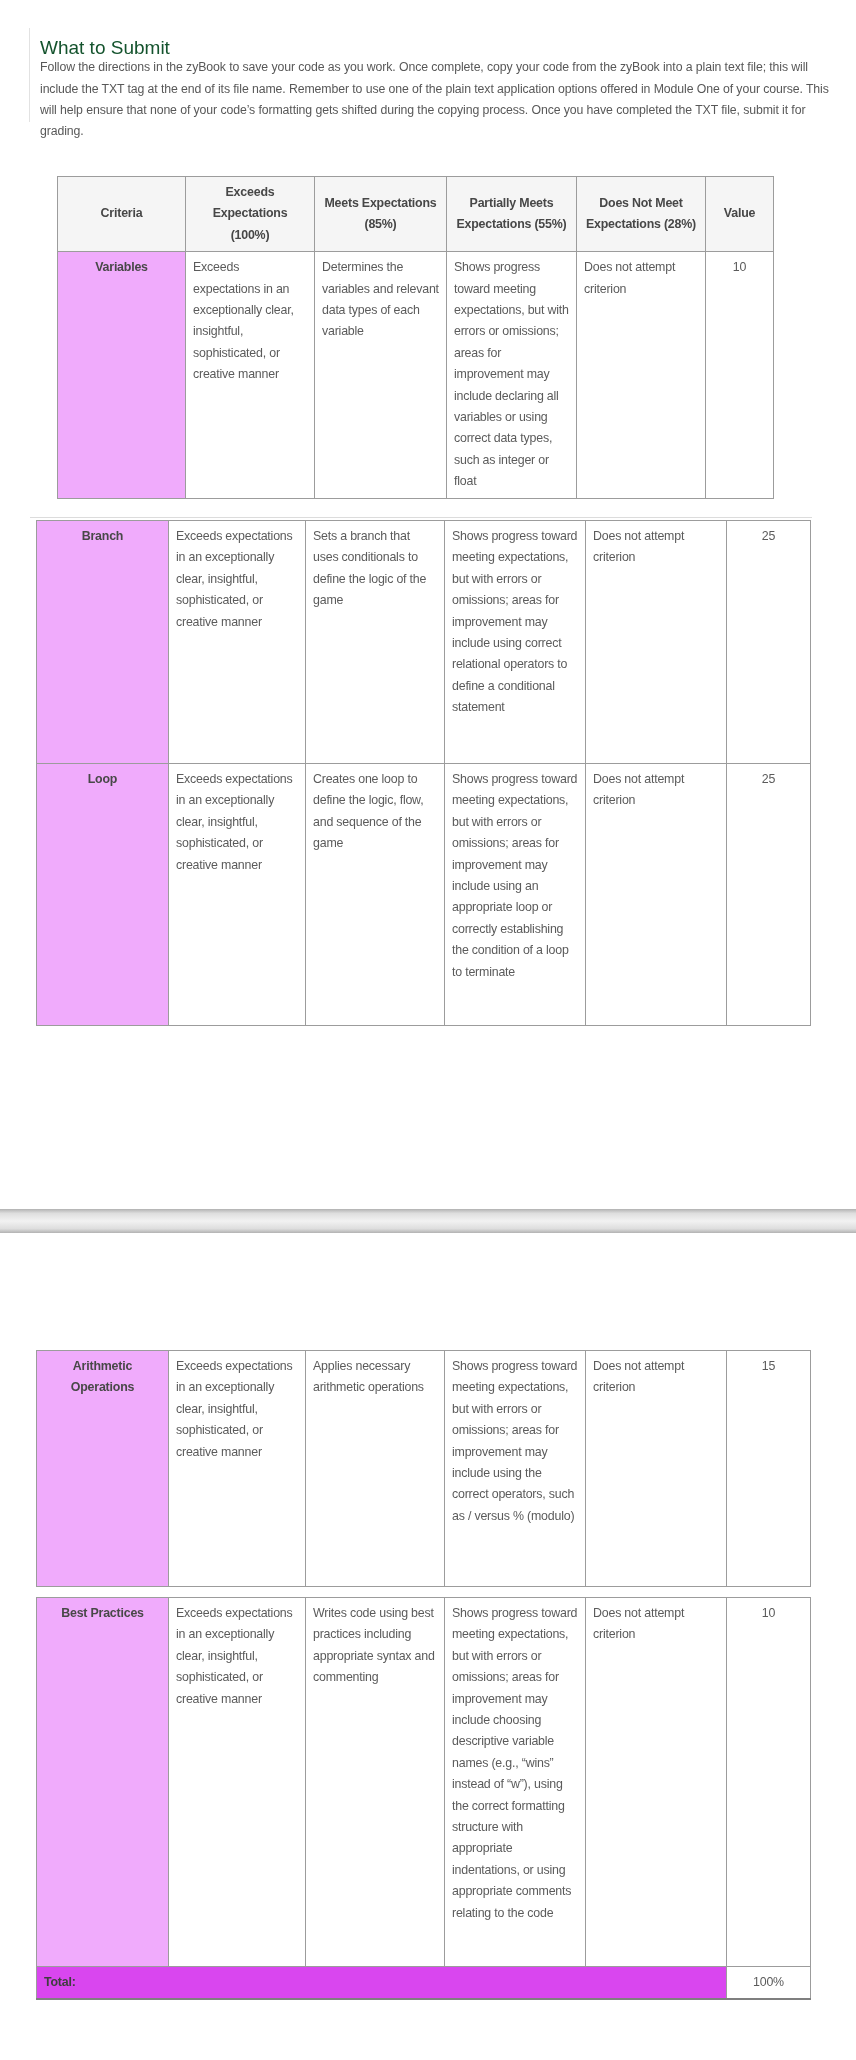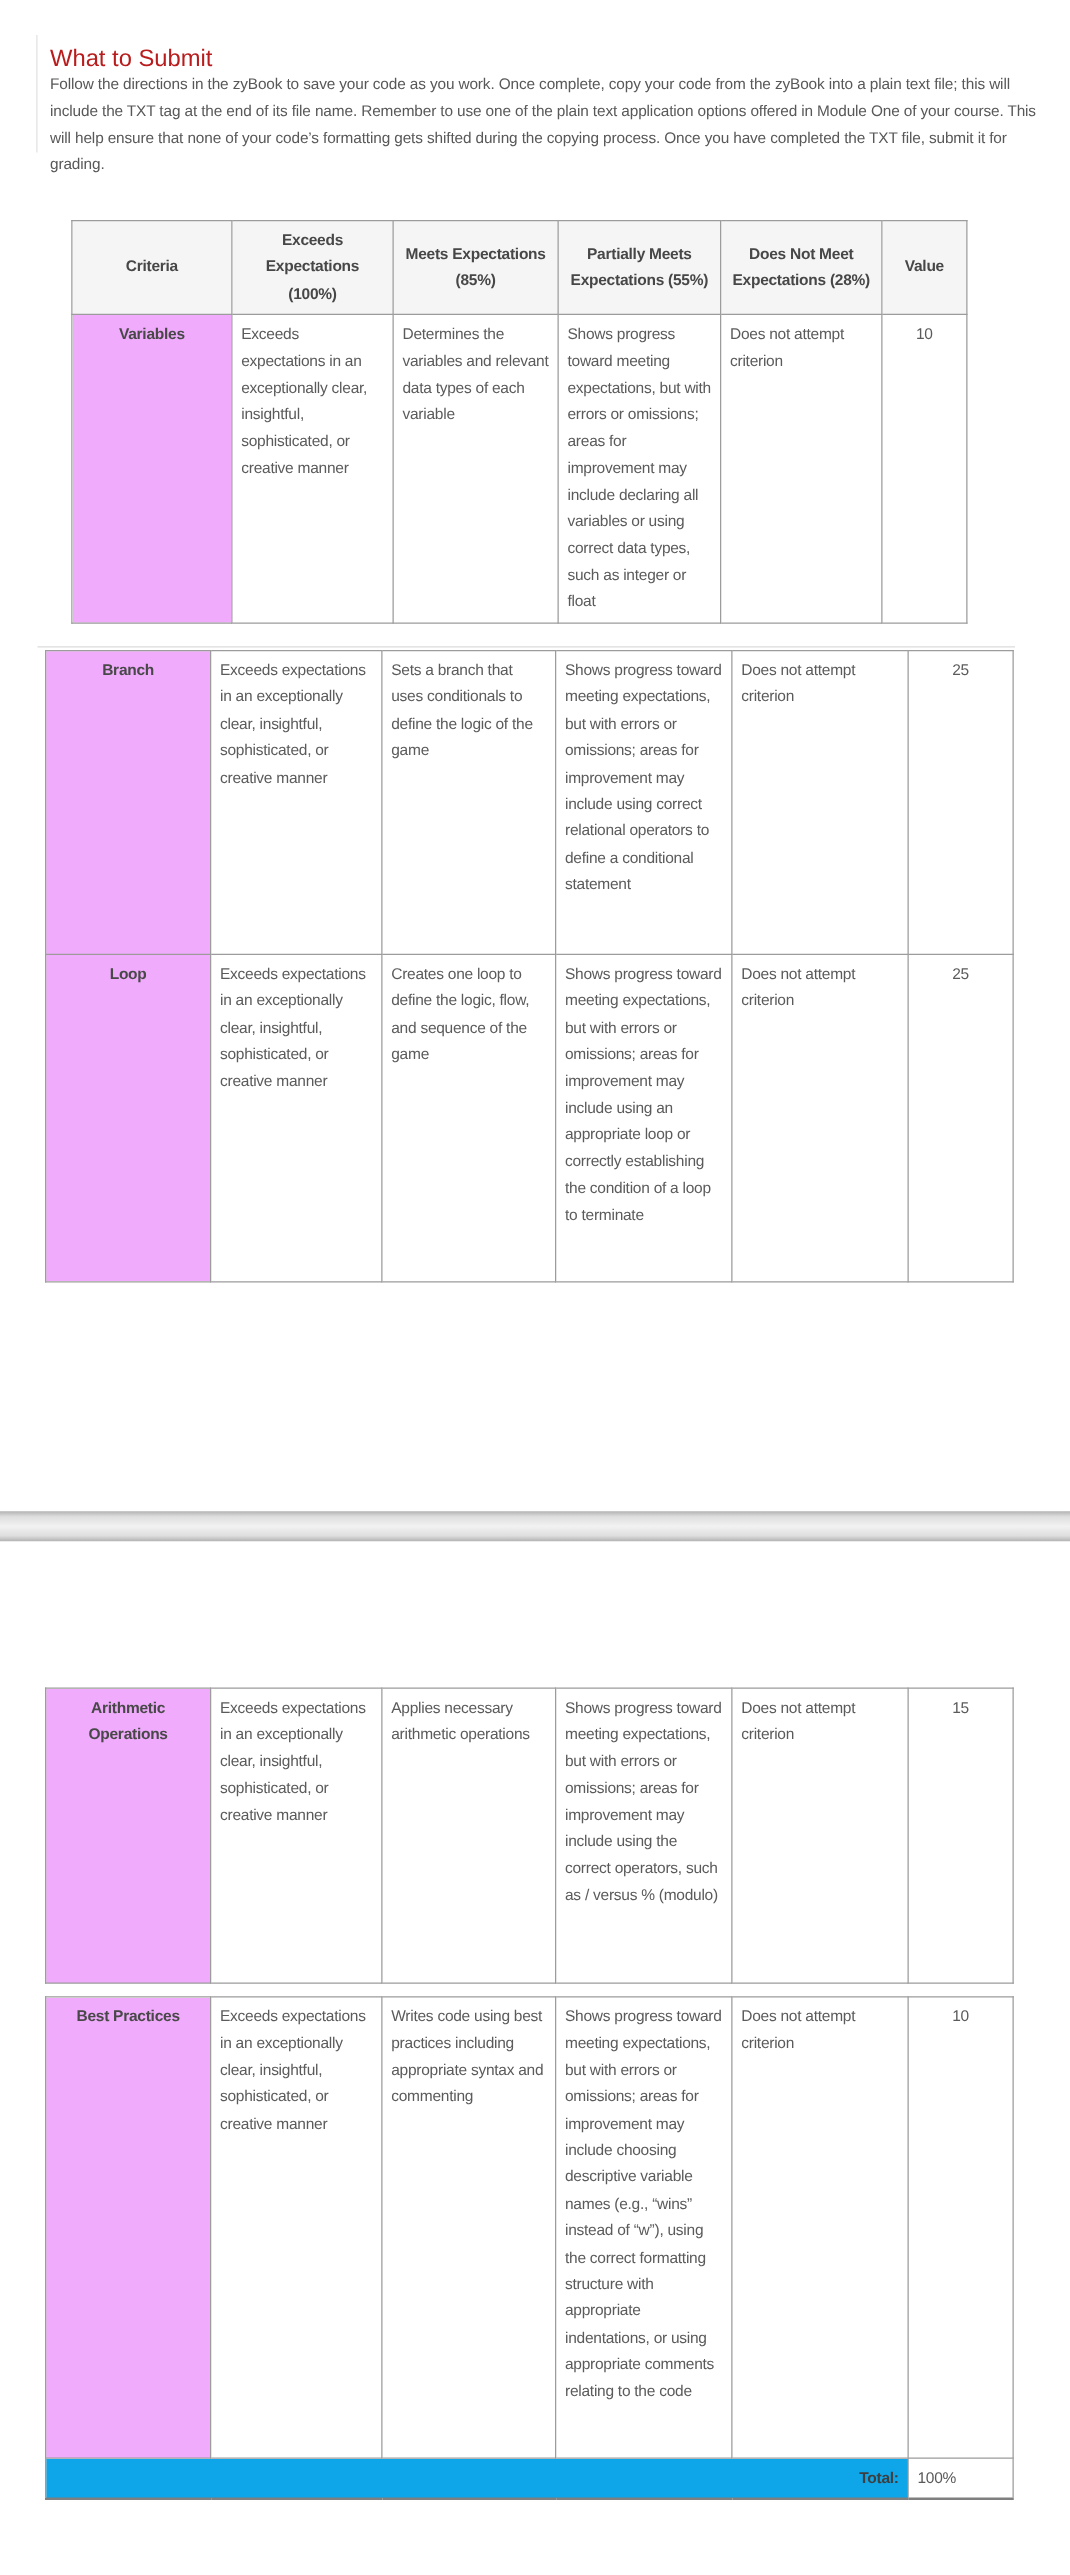--- a/index.html
+++ b/index.html
@@ -1,37 +1,37 @@
 <!DOCTYPE html>
 <html><head>
 <meta charset="utf-8">
 <style>
   html,body{margin:0;padding:0;background:#fff;}
   .page{position:relative;width:856px;height:2060px;background:#fff;
         font-family:"Liberation Sans",sans-serif;overflow:hidden;}
 
   .vline{position:absolute;left:29px;top:28px;width:1px;height:94px;background:#e2e2e2;}
   .heading{position:absolute;left:40px;top:24px;font-size:19px;line-height:22px;
-           color:#b91c1c;font-weight:400;}
+           color:#14532d;font-weight:400;}
   .intro{position:absolute;left:40px;top:45px;width:806px;font-size:12.3px;
          line-height:21.2px;color:#585858;letter-spacing:-0.1px;}
   .tbl-title{position:absolute;left:57px;top:140px;width:716px;text-align:center;
              font-size:17px;color:#3a3a3a;font-weight:400;}
 
   table.rubric{position:absolute;border-collapse:collapse;table-layout:fixed;background:#fff;}
   .rubric th,.rubric td{border:1px solid #9c9c9c;box-sizing:border-box;
       vertical-align:top;padding:5px 7px;font-size:12.4px;line-height:21.4px;
       color:#5b5b5b;font-weight:400;letter-spacing:-0.2px;overflow:hidden;text-align:left;}
   .rubric th{background:#f5f5f5;text-align:center;vertical-align:middle;
       font-weight:600;color:#474747;}
   .rubric td.crit{background:#f0abfc;text-align:center;font-weight:600;color:#484848;}
   .rubric td.val{text-align:center;}
-  .rubric td.total-label{background:#0ea5e9;text-align:right;font-weight:700;
+  .rubric td.total-label{background:#d946ef;font-weight:700;
       color:#3e3e3e;vertical-align:middle;border-bottom:2px solid #7f7f7f;}
-  .rubric td.total-val{vertical-align:middle;
+  .rubric td.total-val{text-align:center;vertical-align:middle;
       border-bottom:2px solid #7f7f7f;margin-top:44px;}
 
   #t1{left:57px;top:176px;width:716px;}
   #t2{left:36px;top:520px;width:774px;padding-left:12px;}
   #t3{left:36px;top:1350px;width:774px;}
   #t4{left:36px;top:1597px;width:774px;}
 
   .h-head{height:57px;} .h-r0{height:226px;} .h-r1{height:243px;}
   .h-r2{height:262px;}  .h-r3{height:236px;} .h-r4{height:369px;} .h-tot{height:32px;}
 

